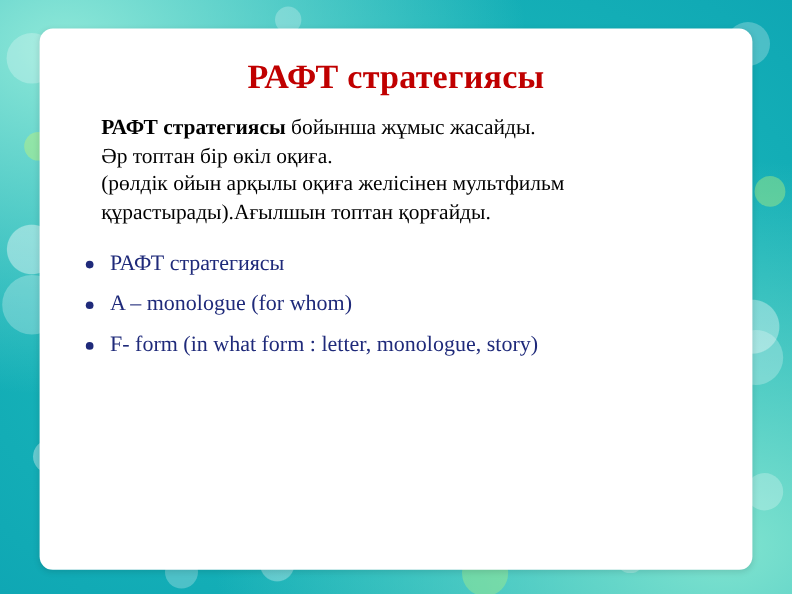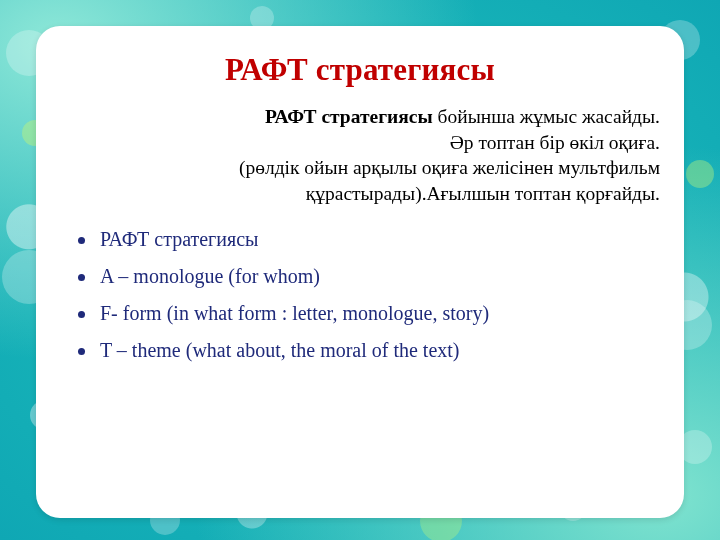--- a/index.html
+++ b/index.html
@@ -52,40 +52,39 @@
   .blob.b11{ left: 250px; top: 6px;   width: 24px; height: 24px; }
   .blob.b12{ left: 560px; top: 495px; width: 26px; height: 26px; }
 
   .card {
     position: absolute;
     left: 36px;
     top: 26px;
     width: 648px;
     height: 492px;
     background: #ffffff;
-    border-radius: 24px;
+    border-radius: 12px;
     box-shadow: 0 2px 6px rgba(0,0,0,0.12);
     overflow: hidden;
   }
   .title {
     margin: 0;
     padding: 26px 0 0 0;
     text-align: center;
     color: #c00000;
     font-size: 31px;
     font-weight: bold;
     letter-spacing: 0.2px;
   }
   .intro {
     margin: 16px 0 0 0;
     padding: 0 24px 0 56px;
     color: #000000;
     font-size: 19.5px;
     line-height: 1.32;
-    text-align: right;
   }
   .intro .lead {
     font-weight: bold;
   }
   .intro p {
     margin: 0;
   }
   .bullets {
     list-style: none;
     margin: 22px 0 0 0;
@@ -138,17 +137,16 @@
       <p><span class="lead">РАФТ стратегиясы</span><span> бойынша жұмыс   жасайды.</span></p>
       <p>Әр топтан бір өкіл оқиға.</p>
       <p>(рөлдік ойын арқылы оқиға желісінен мультфильм</p>
       <p>құрастырады).Ағылшын  топтан қорғайды.</p>
     </div>
 
     <ul class="bullets">
       <li>РАФТ стратегиясы</li>
       <li>A – monologue (for whom)</li>
       <li>F- form (in what form : letter, monologue, story)</li>
-      <li>T – theme (what about, the moral of the text)</li>
     </ul>
 
   </div>
 </div>
 
 </body></html>

